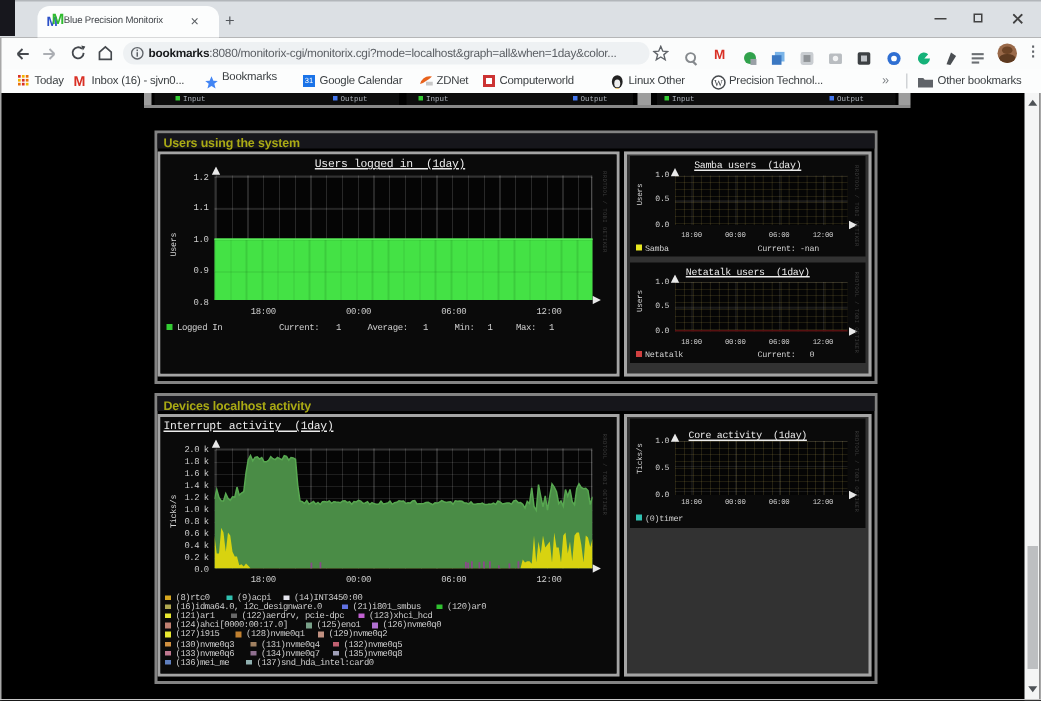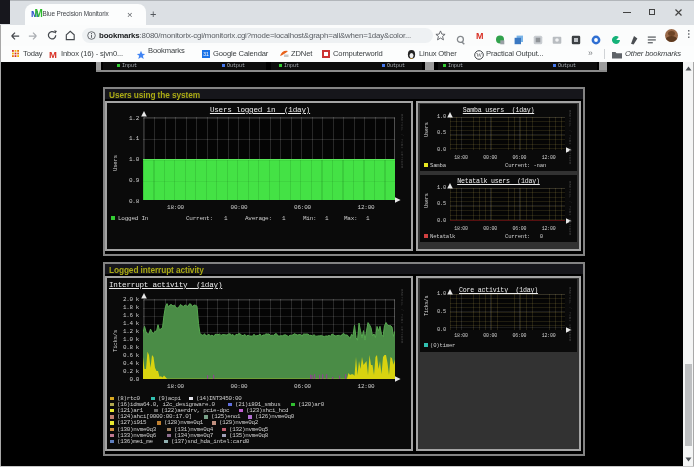--- a/index.html
+++ b/index.html
@@ -129,27 +129,27 @@
 <svg class="a" style="left:407px;top:49px" width="9" height="10">
       <ellipse cx="4.5" cy="5.5" rx="3.6" ry="4.4" fill="#222"></ellipse>
       <ellipse cx="4.5" cy="6.6" rx="2" ry="2.6" fill="#eee"></ellipse>
       <path d="M3.4 9.6 h2.2 l0.6 1 h-3.4 Z" fill="#e8a000"></path>
     </svg>
 <div style="position:absolute;left:419px;top:49px;width:60px;height:11px;font-size:7.6px;color:#3c4043;letter-spacing:-0.15px;white-space:nowrap;">Linux Other</div>
 <svg class="a" style="left:474px;top:49.5px" width="10" height="10">
       <circle cx="5" cy="5" r="4.3" stroke="#464a4e" stroke-width="1" fill="#fff"></circle>
       <text x="5" y="7.2" font-size="6" text-anchor="middle" fill="#464a4e" font-family="Liberation Serif">W</text>
     </svg>
-<div style="position:absolute;left:486px;top:49px;width:70px;height:11px;font-size:7.6px;color:#3c4043;letter-spacing:-0.15px;white-space:nowrap;">Practical Output...</div>
+<div style="position:absolute;left:486px;top:49px;width:70px;height:11px;font-size:7.6px;color:#3c4043;letter-spacing:-0.15px;white-space:nowrap;">Precision Technol...</div>
 <div style="position:absolute;left:588px;top:47.5px;width:12px;height:12px;font-size:8.5px;color:#7a7e82;">»</div>
 <div style="position:absolute;left:604px;top:49px;width:1px;height:10px;background:#d0d3d6;"></div>
 <svg class="a" style="left:612px;top:50.5px" width="10" height="8">
       <path d="M0 1 h3.5 l1 1.2 H10 V7.4 H0 Z" fill="#5f6368"></path>
     </svg>
-<div style="position:absolute;left:625px;top:49px;width:68px;height:11px;font-size:7.6px;color:#3c4043;letter-spacing:-0.15px;white-space:nowrap;font-style:italic;">Other bookmarks</div>
+<div style="position:absolute;left:625px;top:49px;width:68px;height:11px;font-size:7.6px;color:#3c4043;letter-spacing:-0.15px;white-space:nowrap;">Other bookmarks</div>
 <div style="position:absolute;left:0px;top:62px;width:694px;height:405px;background:#000;"></div>
 <div style="position:absolute;left:683px;top:62px;width:10px;height:405px;background:#f4f5f5;"></div>
 <svg class="a" style="left:685px;top:66px" width="7" height="5">
       <path d="M3.5 0.5 L6.5 4.5 H0.5 Z" fill="#4e5256"></path>
     </svg>
 <div style="position:absolute;left:684.5px;top:364px;width:7px;height:82px;background:#bdbfc1;"></div>
 <svg class="a" style="left:685px;top:457px" width="7" height="5">
       <path d="M0.5 0.5 H6.5 L3.5 4.5 Z" fill="#4e5256"></path>
     </svg>
 <div style="position:absolute;left:96px;top:62px;width:5px;height:8px;background:#9d9d9d;"></div>
@@ -245,21 +245,21 @@
     <div class="a m" style="left:449.0px;top:226.2px;width:24px;text-align:center;font-size:4.9px;letter-spacing:-0.2px">18:00</div>
     <div class="a m" style="left:478.2px;top:226.2px;width:24px;text-align:center;font-size:4.9px;letter-spacing:-0.2px">00:00</div>
     <div class="a m" style="left:507.4px;top:226.2px;width:24px;text-align:center;font-size:4.9px;letter-spacing:-0.2px">06:00</div>
     <div class="a m" style="left:536.6px;top:226.2px;width:24px;text-align:center;font-size:4.9px;letter-spacing:-0.2px">12:00</div>
     <div style="position:absolute;left:423.5px;top:233.5px;width:4px;height:4px;background:#d04040;"></div>
     <div class="a m" style="left:430px;top:232.5px;font-size:5.6px;letter-spacing:-0.2px">Netatalk</div>
     <div class="a m" style="left:505px;top:232.5px;font-size:5.6px;letter-spacing:-0.2px">Current:   0</div>
     <div class="a m" style="left:572px;top:181px;font-size:3.8px;transform:rotate(90deg);transform-origin:left top;color:#3c3c3c;letter-spacing:0.2px">RRDTOOL / TOBI OETIKER</div>
 <div style="position:absolute;left:103px;top:262px;width:482px;height:194px;border:2px solid #838383;box-sizing:border-box;background:#000;"></div>
 <div style="position:absolute;left:105px;top:264px;width:478px;height:10px;background:#16161b;"></div>
-<div style="position:absolute;left:109px;top:264.5px;width:300px;height:9px;font-size:8.3px;font-weight:bold;color:#aaaa14;letter-spacing:-0.1px;">Logged interrupt activity</div>
+<div style="position:absolute;left:109px;top:264.5px;width:300px;height:9px;font-size:8.3px;font-weight:bold;color:#aaaa14;letter-spacing:-0.1px;">Devices localhost activity</div>
 <div style="position:absolute;left:105px;top:276px;width:308px;height:175px;background:#141414;border:2px solid #a4a4a4;box-sizing:border-box;"></div>
 <div style="position:absolute;left:107px;top:278px;width:304px;height:171px;background:#0a0a0a;"></div>
 <div class="a gt" style="left:109px;top:281px;width:302px;font-size:7.6px;letter-spacing:-0.2px">Interrupt activity  (1day)</div>
 <svg class="a" style="left:141px;top:293px" width="6" height="6">
       <path d="M3 0 L5.8 5.5 H0.2 Z" fill="#e8e8e8"></path>
     </svg>
 <div class="a m" style="left:115px;top:296.1px;width:24px;text-align:right;font-size:5.9px;letter-spacing:-0.35px">2.0 k</div>
 <div class="a m" style="left:115px;top:304.1px;width:24px;text-align:right;font-size:5.9px;letter-spacing:-0.35px">1.8 k</div>
 <div class="a m" style="left:115px;top:312.1px;width:24px;text-align:right;font-size:5.9px;letter-spacing:-0.35px">1.6 k</div>
 <div class="a m" style="left:115px;top:320.1px;width:24px;text-align:right;font-size:5.9px;letter-spacing:-0.35px">1.4 k</div>

